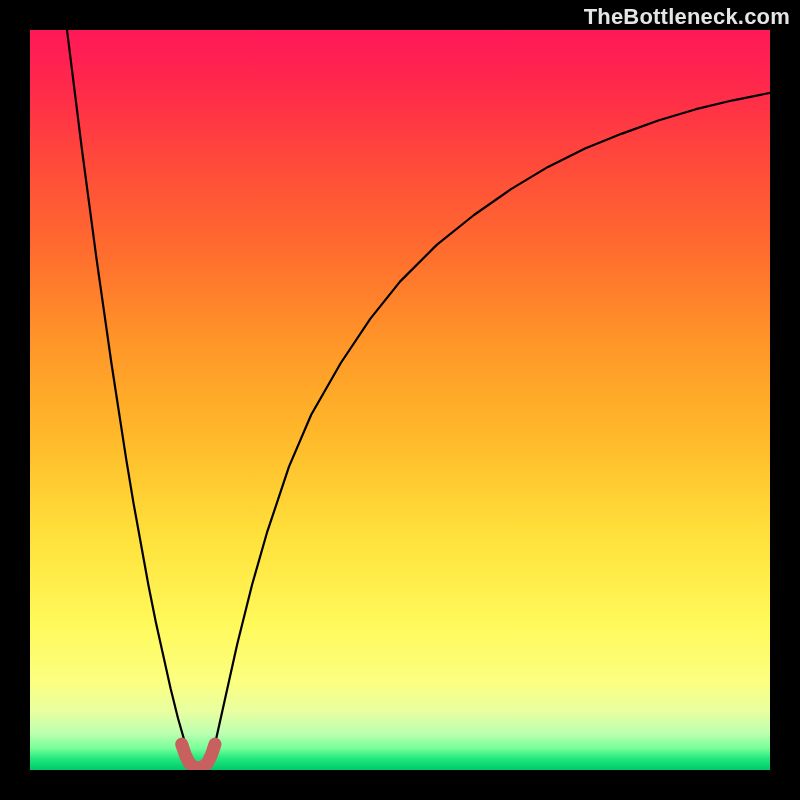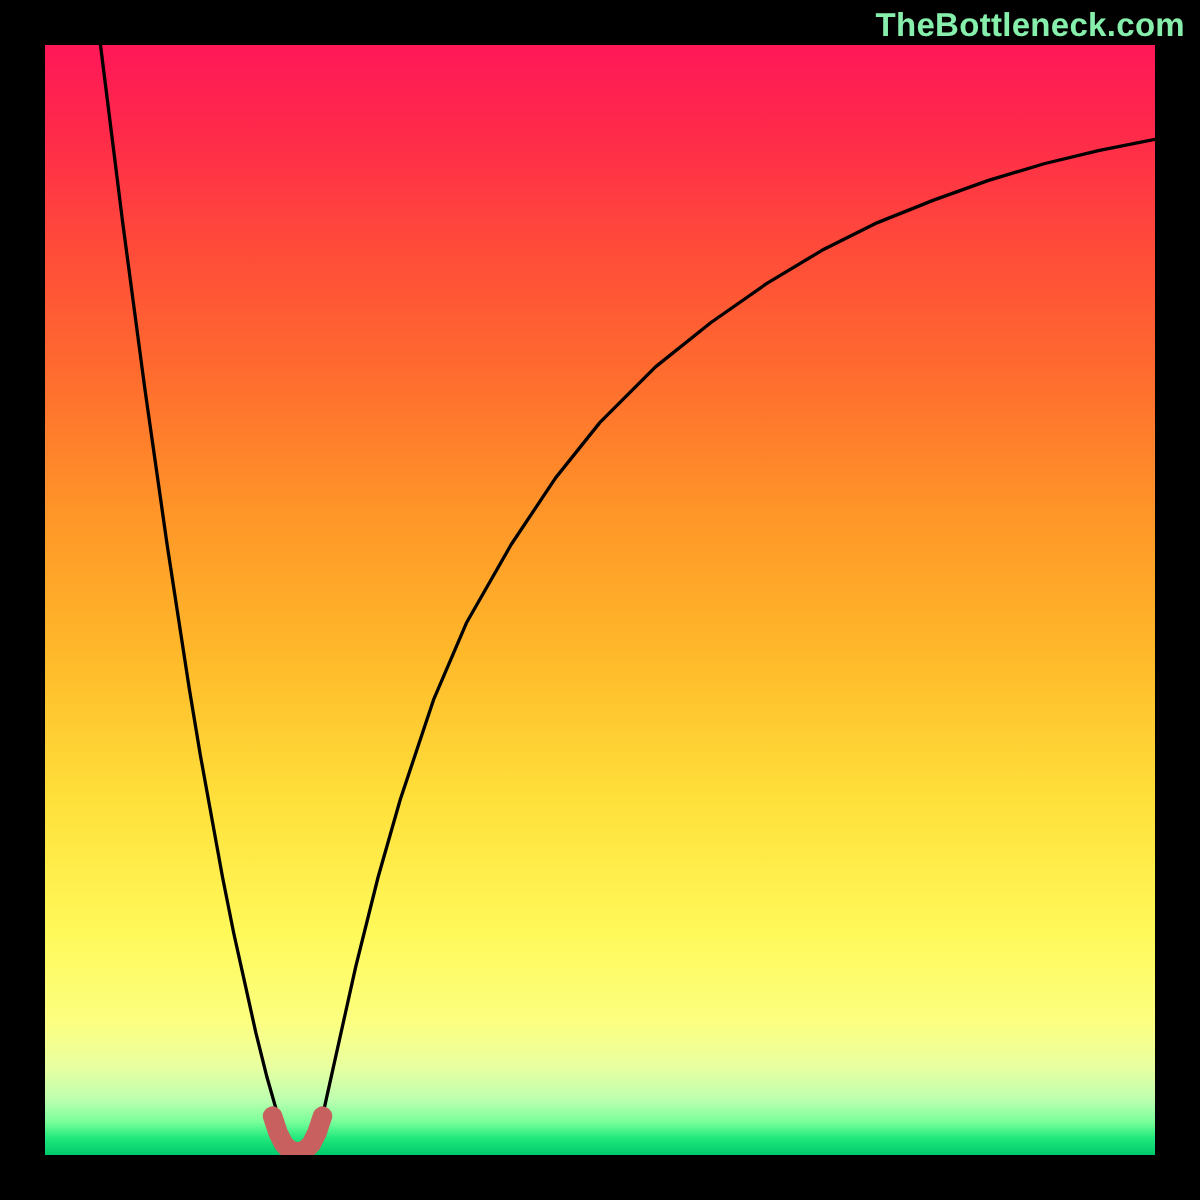--- a/index.html
+++ b/index.html
@@ -50,21 +50,21 @@
     top: 30px;
     width: 740px;
     height: 740px;
   }
   .watermark {
     position: absolute;
     top: 4px;
     right: 10px;
     font-size: 22px;
     font-weight: 600;
-    color: #86efac;
+    color: #e5e5e5;
     letter-spacing: 0.2px;
     user-select: none;
   }
 </style>
 </head>
 <body>
 
 <div class="frame">
 
   <div class="plot-bg"></div>

